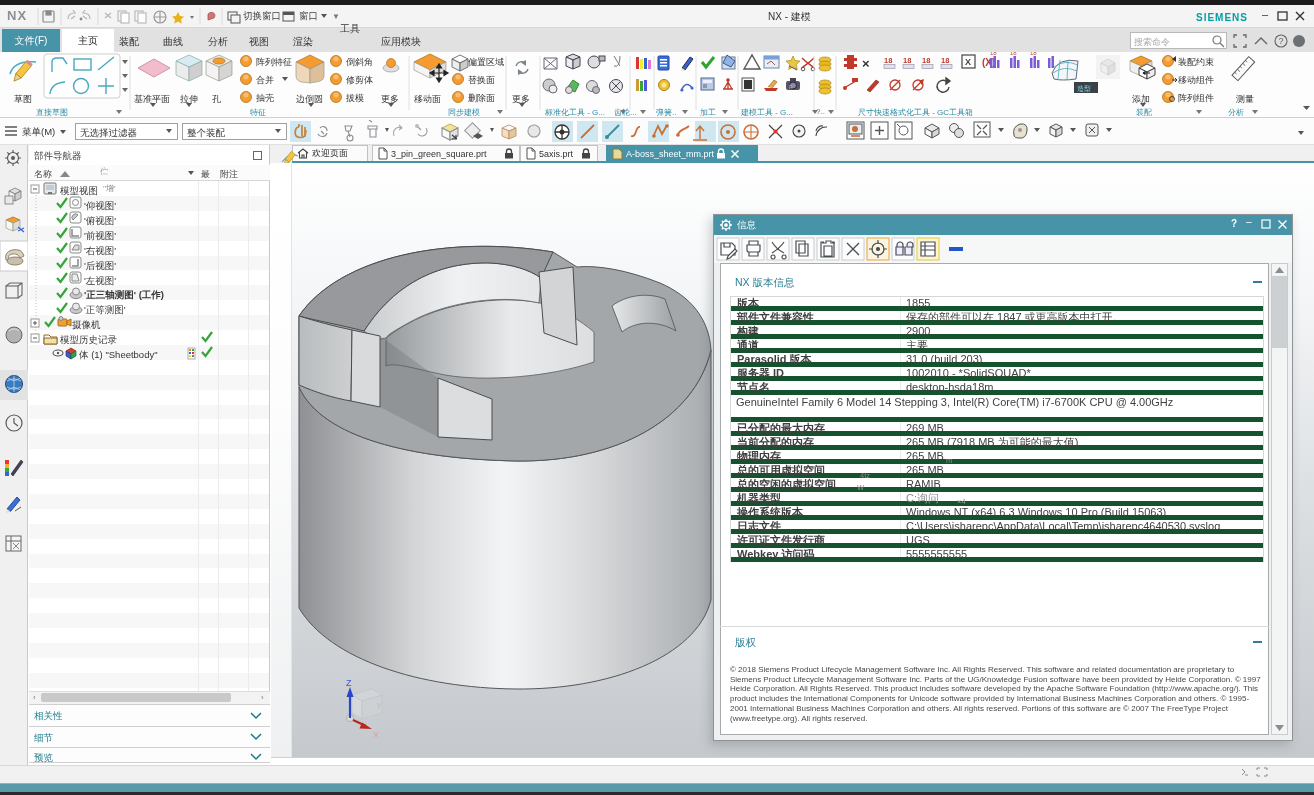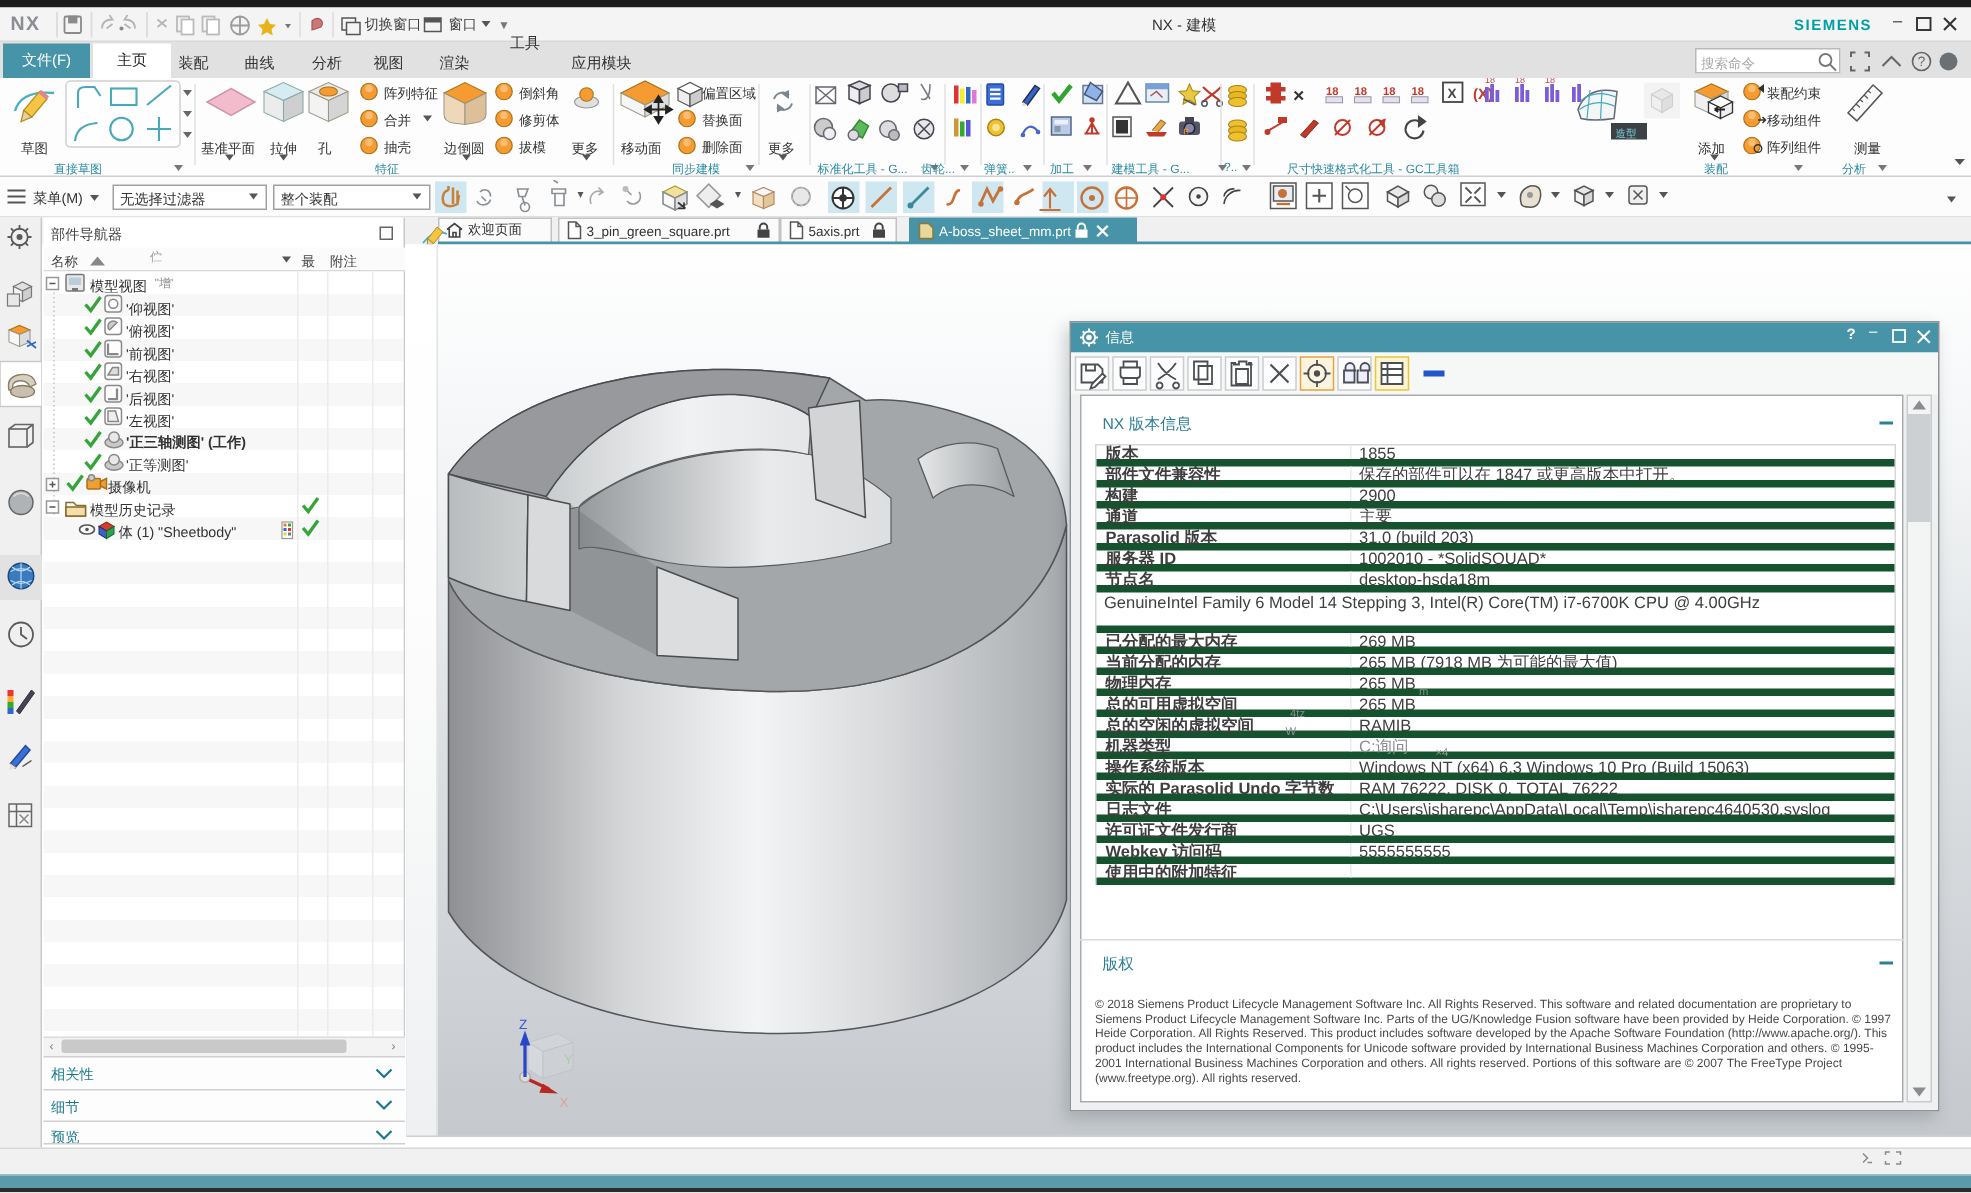--- a/index.html
+++ b/index.html
@@ -1080,38 +1080,30 @@
       </div>
 <div class="irow">
         <div class="l">机器类型</div>
         <div class="v" style="color:#8a8d90">C:询问</div>
       </div>
 <div class="irow">
         <div class="l">操作系统版本</div>
         <div class="v">Windows NT (x64) 6.3 Windows 10 Pro (Build 15063)</div>
       </div>
 <div class="irow">
-        <div class="l">实际的 Parasolid Undo 字节数</div>
-        <div class="v">RAM 76222, DISK 0, TOTAL 76222</div>
-      </div>
-<div class="irow">
         <div class="l">日志文件</div>
         <div class="v">C:\Users\isharepc\AppData\Local\Temp\isharepc4640530.syslog</div>
       </div>
 <div class="irow">
         <div class="l">许可证文件发行商</div>
         <div class="v">UGS</div>
       </div>
 <div class="irow">
         <div class="l">Webkey 访问码</div>
         <div class="v">5555555555</div>
-      </div>
-<div class="irow">
-        <div class="l">使用中的附加特征</div>
-        <div class="v"></div>
       </div>
 </div>
 <div class="ab" style="left:720px;top:626px;width:549px;height:1px;background:#d8dadb"></div>
 <div class="tx" style="left:735px;top:636px;font-size:10.5px;color:#2d7f95">版权</div>
 <div class="ab" style="left:1253px;top:641px;width:9px;height:2px;background:#2d7f95"></div>
 <div class="ab" style="left:730px;top:665px;width:534px;height:70px;font-size:8px;line-height:9.7px;color:#46484a;overflow:hidden">© 2018 Siemens Product Lifecycle Management Software Inc. All Rights Reserved. This software and related documentation are proprietary to Siemens Product Lifecycle Management Software Inc. Parts of the UG/Knowledge Fusion software have been provided by Heide Corporation. © 1997 Heide Corporation. All Rights Reserved. This product includes software developed by the Apache Software Foundation (http://www.apache.org/). This product includes the International Components for Unicode software provided by International Business Machines Corporation and others. © 1995-2001 International Business Machines Corporation and others. All rights reserved. Portions of this software are © 2007 The FreeType Project (www.freetype.org). All rights reserved.</div>
 
 <div class="tx" style="left:860px;top:471px;font-size:7.5px;color:#8a8d90">4tz</div>
 <div class="tx" style="left:857px;top:483px;font-size:7.5px;color:#8a8d90">W</div>
 <div class="tx" style="left:946px;top:456px;font-size:7.5px;color:#8a8d90">m</div>

